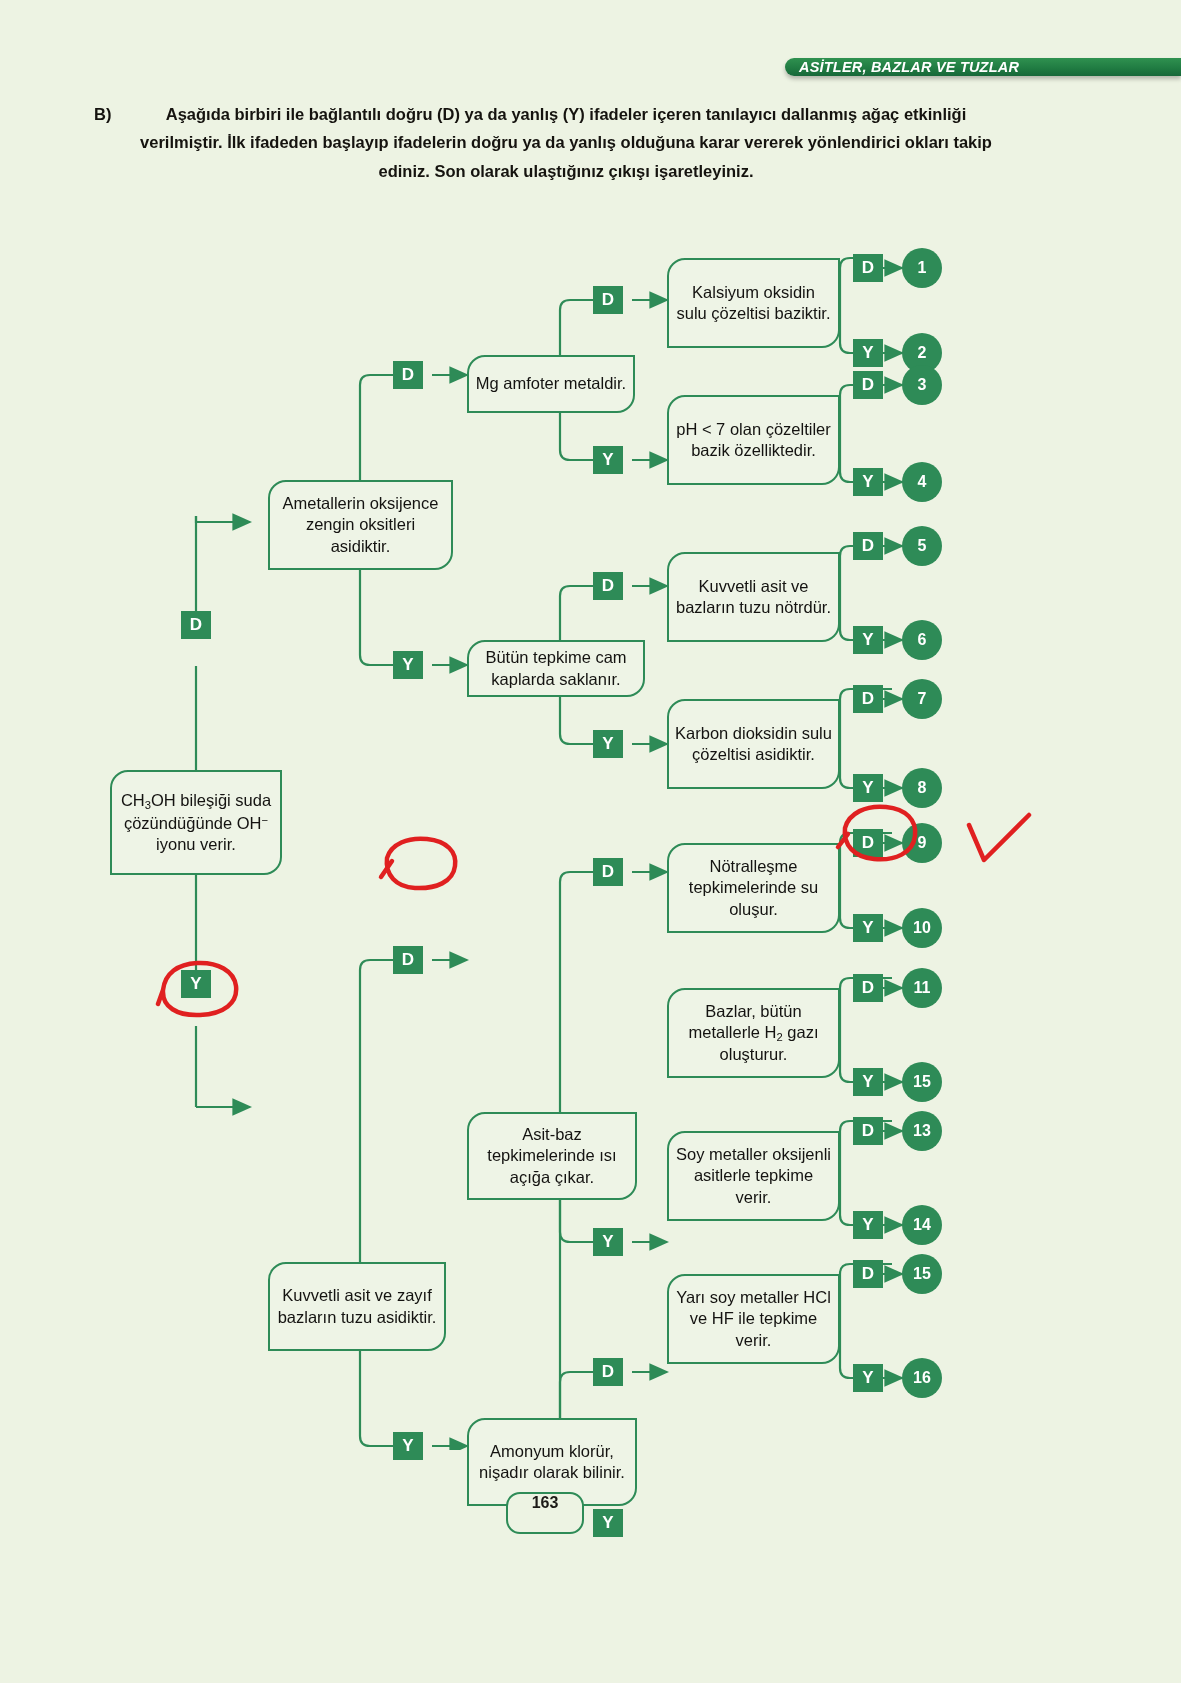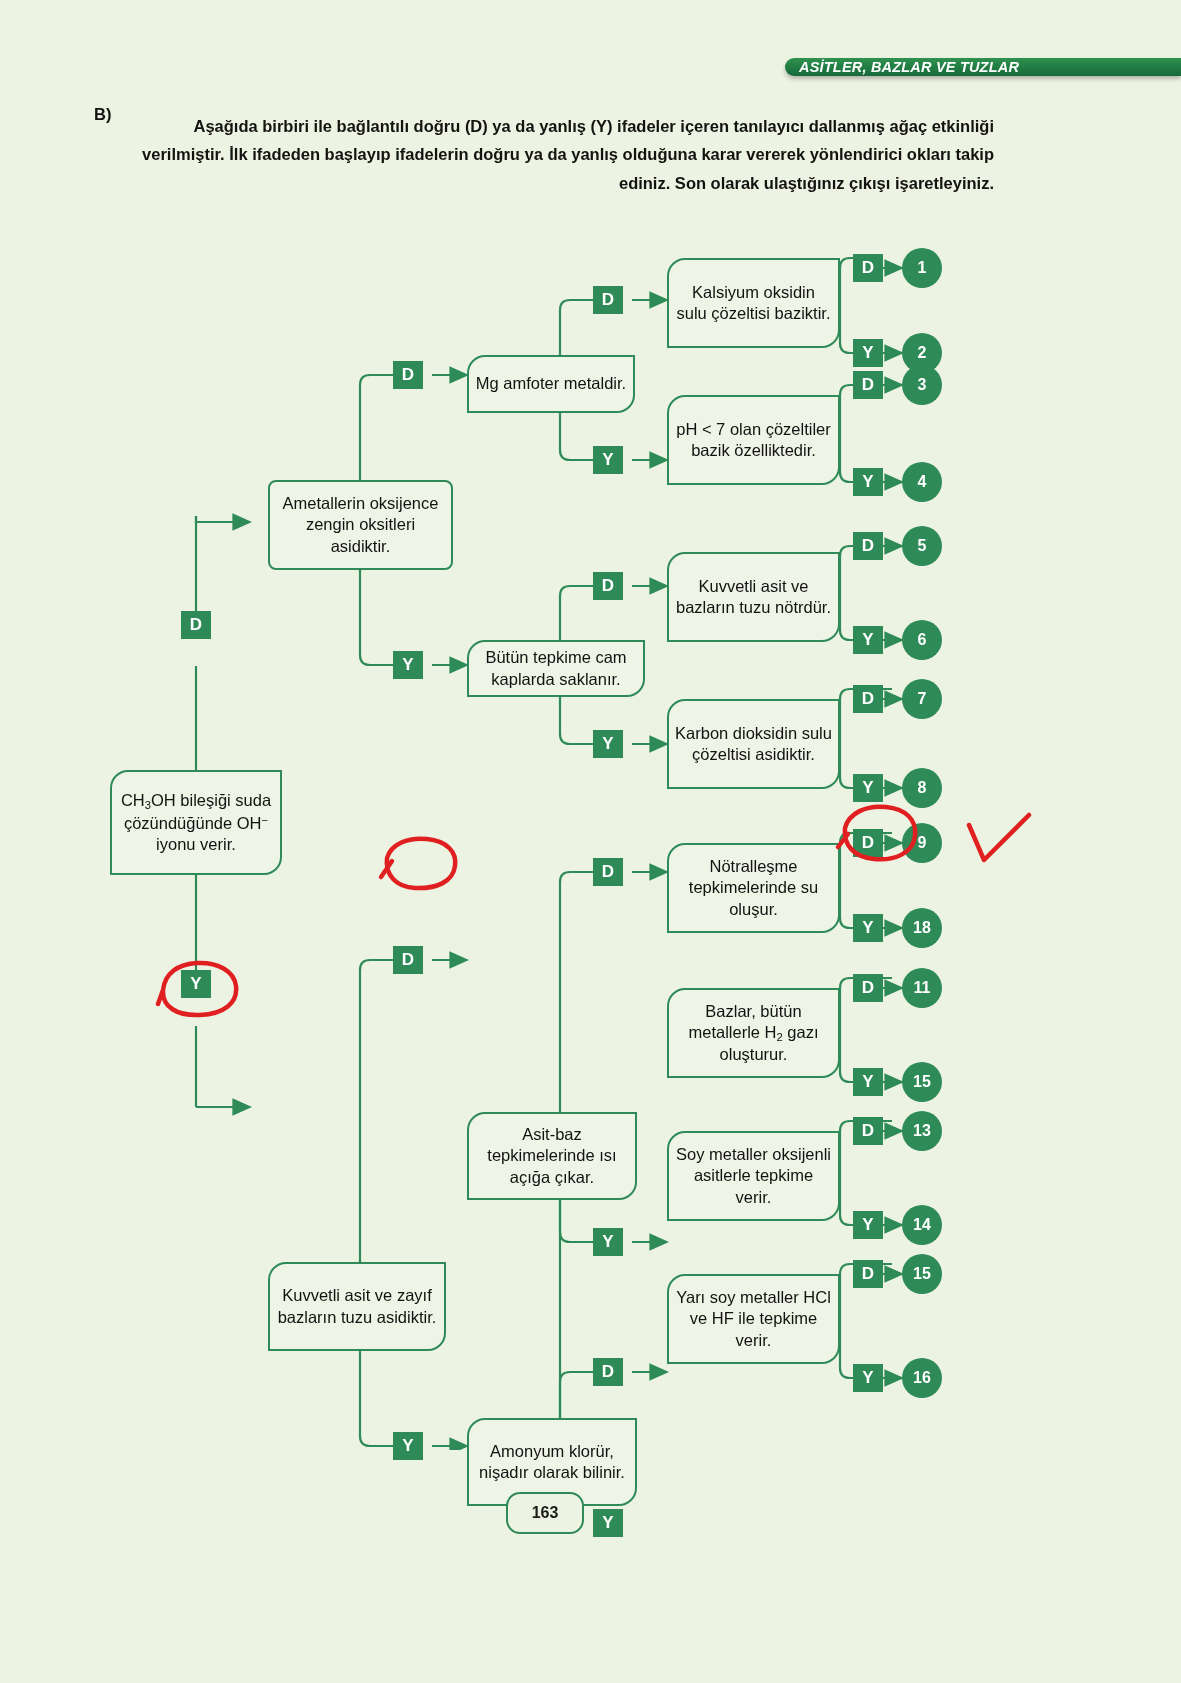--- a/index.html
+++ b/index.html
@@ -21,21 +21,21 @@
   #header-banner .ttl{
     color:#ffffff;font-style:italic;font-weight:bold;font-size:14.5px;
     letter-spacing:.2px;margin-left:14px;white-space:nowrap;
   }
   
   #intro{
     position:absolute;left:94px;top:100px;width:900px;
     font-size:16.5px;font-weight:bold;color:#15130f;line-height:1.72;
   }
   #intro .marker{position:absolute;left:0;top:0;}
-  #intro .body{margin-left:44px;text-align:right;margin-top:12px;}
+  #intro .body{margin-left:44px;text-align:center;}
   
   #flow{position:absolute;left:0;top:200px;width:1181px;height:1250px;}
   #flow svg{position:absolute;left:0;top:0;}
   .node{
     position:absolute;
     border:2.2px solid #2e8b57;
     background:#eef4e6;
     border-radius:18px 0 18px 0;
     box-sizing:border-box;
     display:flex;align-items:center;justify-content:center;
@@ -57,21 +57,21 @@
     background:#2e8b57;color:#ffffff;font-weight:bold;font-size:16px;
     display:flex;align-items:center;justify-content:center;
   }
   .ann{position:absolute;pointer-events:none;}
   sub{font-size:.68em;vertical-align:-.28em;}
   sup{font-size:.68em;vertical-align:.42em;}
   
   #page-num{
     position:absolute;left:506px;top:1492px;width:74px;height:38px;
     border:2px solid #2e8b57;border-radius:14px;
-    display:flex;align-items:center;justify-content:center;
+    display:flex;justify-content:center;
     font-size:16px;font-weight:bold;color:#1c1a17;background:#edf3e3;
   }
 </style>
 </head>
 <body>
 
 <div id="header-banner">
   <span class="ttl">ASİTLER, BAZLAR VE TUZLAR</span>
 </div>
 
@@ -181,21 +181,21 @@
       <path d="M853,1074 L892,1074"></path>
       <path d="M840,1140 L840,1168 Q840,1178 850,1178 L892,1178"></path>
       <path d="M892,1178 L902,1178" marker-end="url(#ah)"></path>
     </g>
   </svg>
 
   <div class="node root" style="left:110px;top:570px;width:172px;height:105px;">
     <span>CH<sub>3</sub>OH bileşiği suda çözündüğünde OH<sup>−</sup> iyonu verir.</span>
   </div>
 
-  <div class="node" style="left:268px;top:280px;width:185px;height:90px;border-radius:8px;">
+  <div class="node" style="left:268px;top:280px;width:185px;height:90px;">
     <span>Ametallerin oksijence zengin oksitleri asidiktir.</span>
   </div>
 
   <div class="node" style="left:467px;top:155px;width:168px;height:58px;">
     <span>Mg amfoter metaldir.</span>
   </div>
 
   <div class="node" style="left:467px;top:440px;width:178px;height:57px;">
     <span>Bütün tepkime cam kaplarda saklanır.</span>
   </div>
@@ -370,21 +370,21 @@
   <div class="circle" style="left:902px;top:479px;">
     <span>7</span>
     </div>
   <div class="circle" style="left:902px;top:568px;">
     <span>8</span>
     </div>
   <div class="circle" style="left:902px;top:623px;">
     <span>9</span>
     </div>
   <div class="circle" style="left:902px;top:708px;">
-    <span>18</span>
+    <span>10</span>
     </div>
   <div class="circle" style="left:902px;top:768px;">
     <span>11</span>
     </div>
   <div class="circle" style="left:902px;top:862px;">
     <span>15</span>
     </div>
   <div class="circle" style="left:902px;top:911px;">
     <span>13</span>
     </div>

